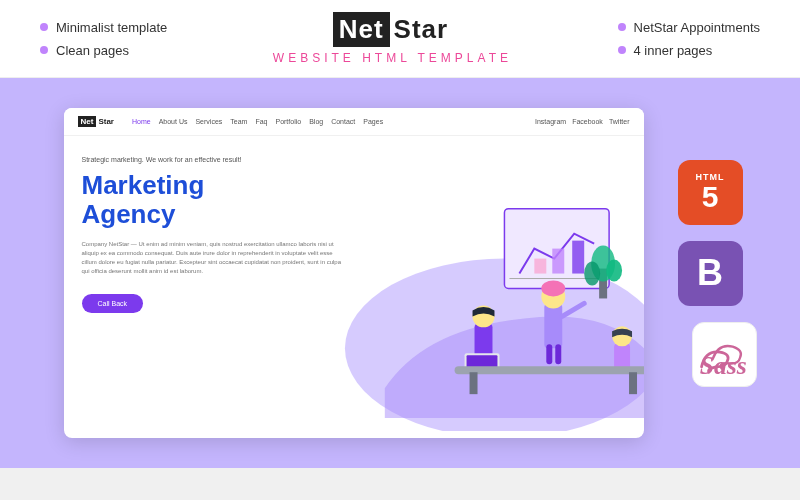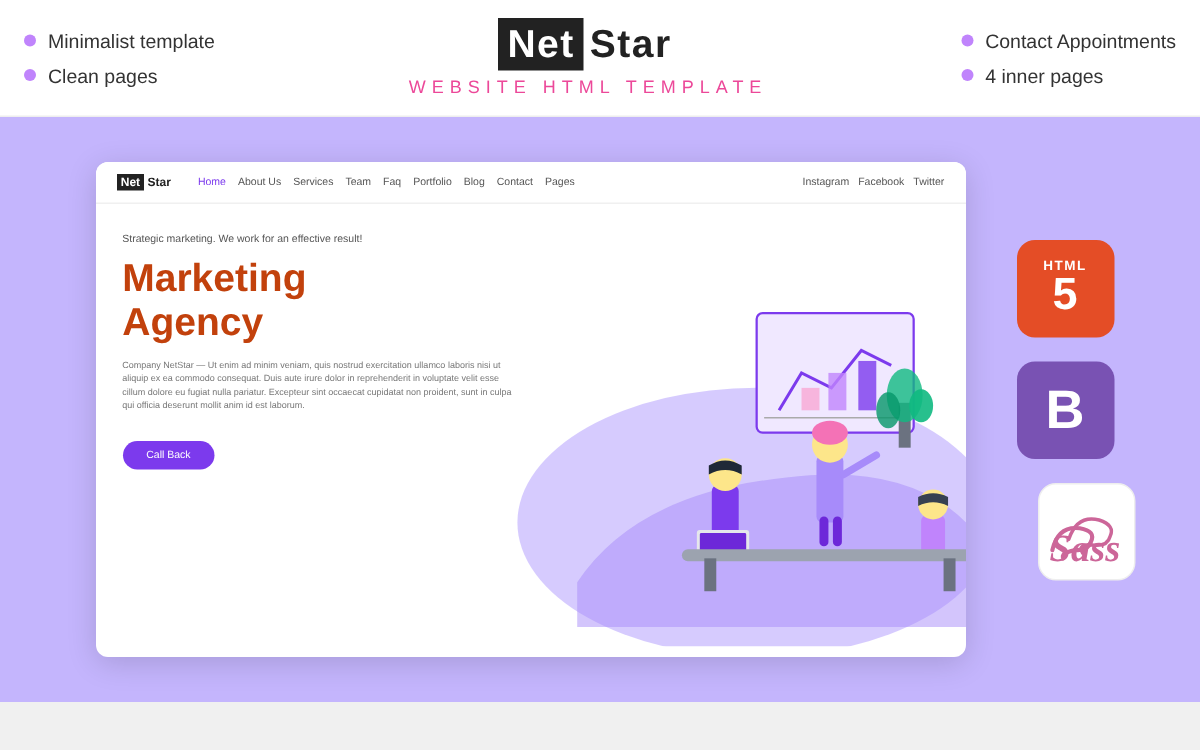--- a/index.html
+++ b/index.html
@@ -10,21 +10,21 @@
       background: #f0f0f0;
       overflow: hidden;
     }
 
     
     .top-bar {
       background: #fff;
       display: flex;
       align-items: center;
       justify-content: space-between;
-      padding: 12px 16px;
+      padding: 12px 40px;
       border-bottom: 1px solid #eee;
     }
     .top-bar-left {
       display: flex;
       flex-direction: column;
       gap: 8px;
     }
     .top-bar-item {
       display: flex;
       align-items: center;
@@ -158,21 +158,21 @@
       z-index: 2;
     }
     .preview-tagline {
       font-size: 7px;
       color: #555;
       margin-bottom: 8px;
     }
     .preview-title {
       font-size: 26px;
       font-weight: 900;
-      color: #c2410c;
+      color: #1d4ed8;
       line-height: 1.1;
       margin-bottom: 12px;
     }
     .preview-desc {
       font-size: 6px;
       color: #777;
       line-height: 1.5;
       margin-bottom: 16px;
     }
     .preview-btn {
@@ -256,21 +256,21 @@
     <div class="logo-box">
       <span class="logo-net">Net</span>
         <span class="logo-star">Star</span>
     </div>
     <div class="logo-subtitle">Website HTML Template</div>
   </div>
 
   <div class="top-bar-right">
     <div class="top-bar-item">
       <div class="bullet"></div>
-      <span>Contact Appointments</span>
+      <span>NetStar Appointments</span>
     </div>
     <div class="top-bar-item">
       <div class="bullet"></div>
       <span>4 inner pages</span>
     </div>
   </div>
 </div>
 
 <div class="main-area">
 

